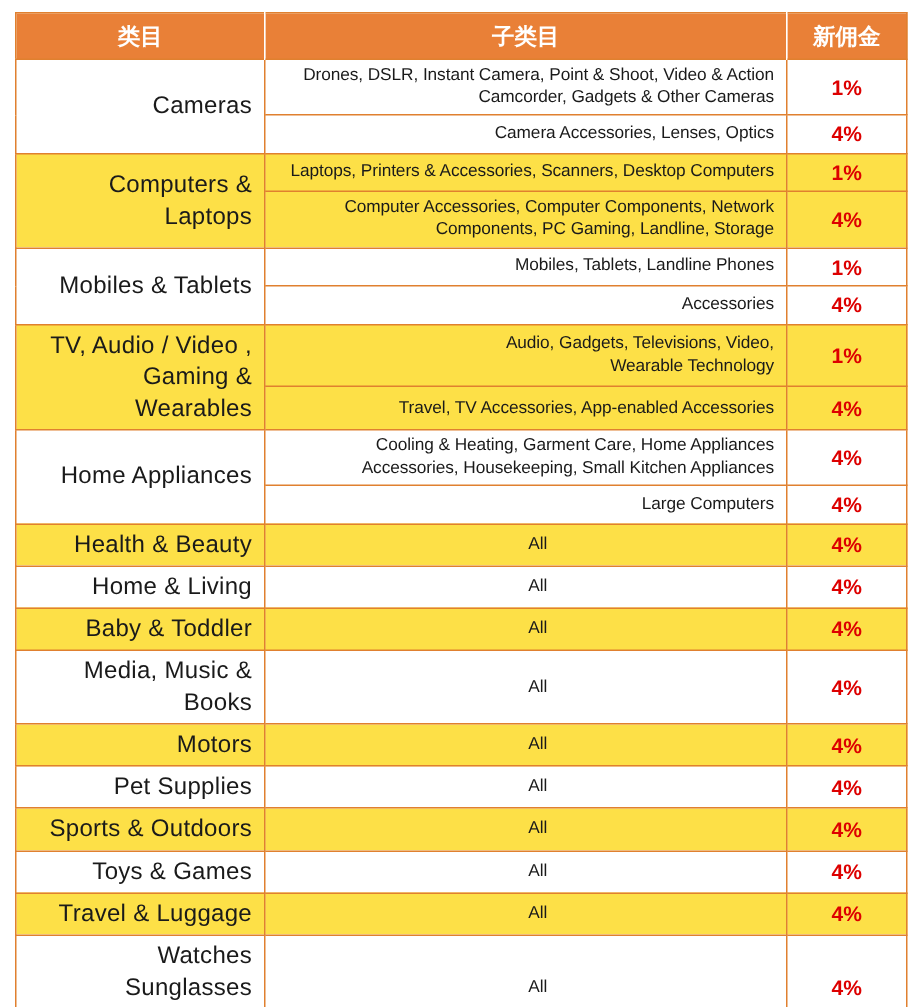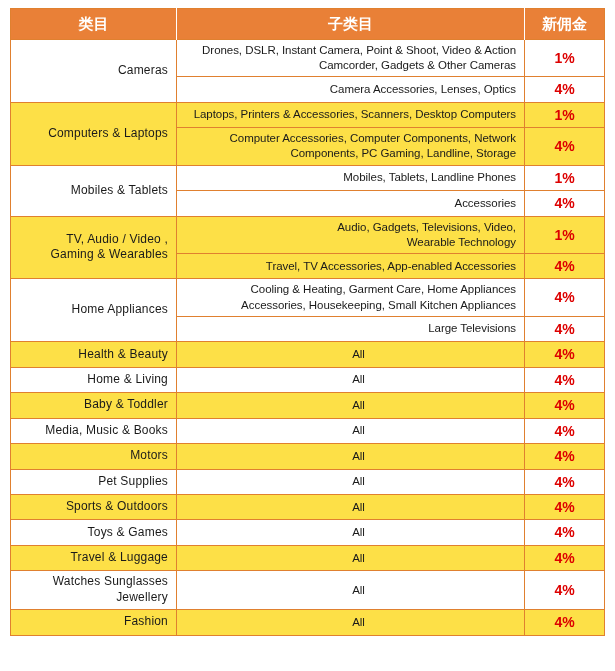--- a/index.html
+++ b/index.html
@@ -49,21 +49,21 @@
     padding: 3px 8px;
     font-size: 11.5px;
     color: #1a1a1a;
     vertical-align: middle;
     line-height: 1.32;
     background: #ffffff;
   }
   tbody tr.shaded td { background: #fde047; }
 
   td.cat-cell {
-    font-size: 12px;
+    font-size: 16px;
     letter-spacing: 0.2px;
     padding-left: 9px;
   }
   td.sub-cell {
     font-size: 11.5px;
     letter-spacing: -0.05px;
     padding-left: 9px;
   }
   td.sub-cell.all-cell {
     text-align: center;
@@ -133,21 +133,21 @@
         <tr class="shaded">
           <td class="sub-cell nowrapline">Travel, TV Accessories, App-enabled Accessories</td>
           <td class="rate-cell">4%</td>
         </tr>
         <tr>
           <td class="cat-cell nowrapline" rowspan="2">Home Appliances</td>
           <td class="sub-cell nowrapline">Cooling &amp; Heating, Garment Care, Home Appliances Accessories, Housekeeping, Small Kitchen Appliances</td>
           <td class="rate-cell">4%</td>
         </tr>
         <tr>
-          <td class="sub-cell nowrapline">Large Televisions</td>
+          <td class="sub-cell nowrapline">Large Computers</td>
           <td class="rate-cell">4%</td>
         </tr>
         <tr class="shaded">
           <td class="cat-cell nowrapline" rowspan="1">Health &amp; Beauty</td>
           <td class="sub-cell nowrapline all-cell">All</td>
           <td class="rate-cell">4%</td>
         </tr>
         <tr>
           <td class="cat-cell nowrapline" rowspan="1">Home &amp; Living</td>
           <td class="sub-cell nowrapline all-cell">All</td>

